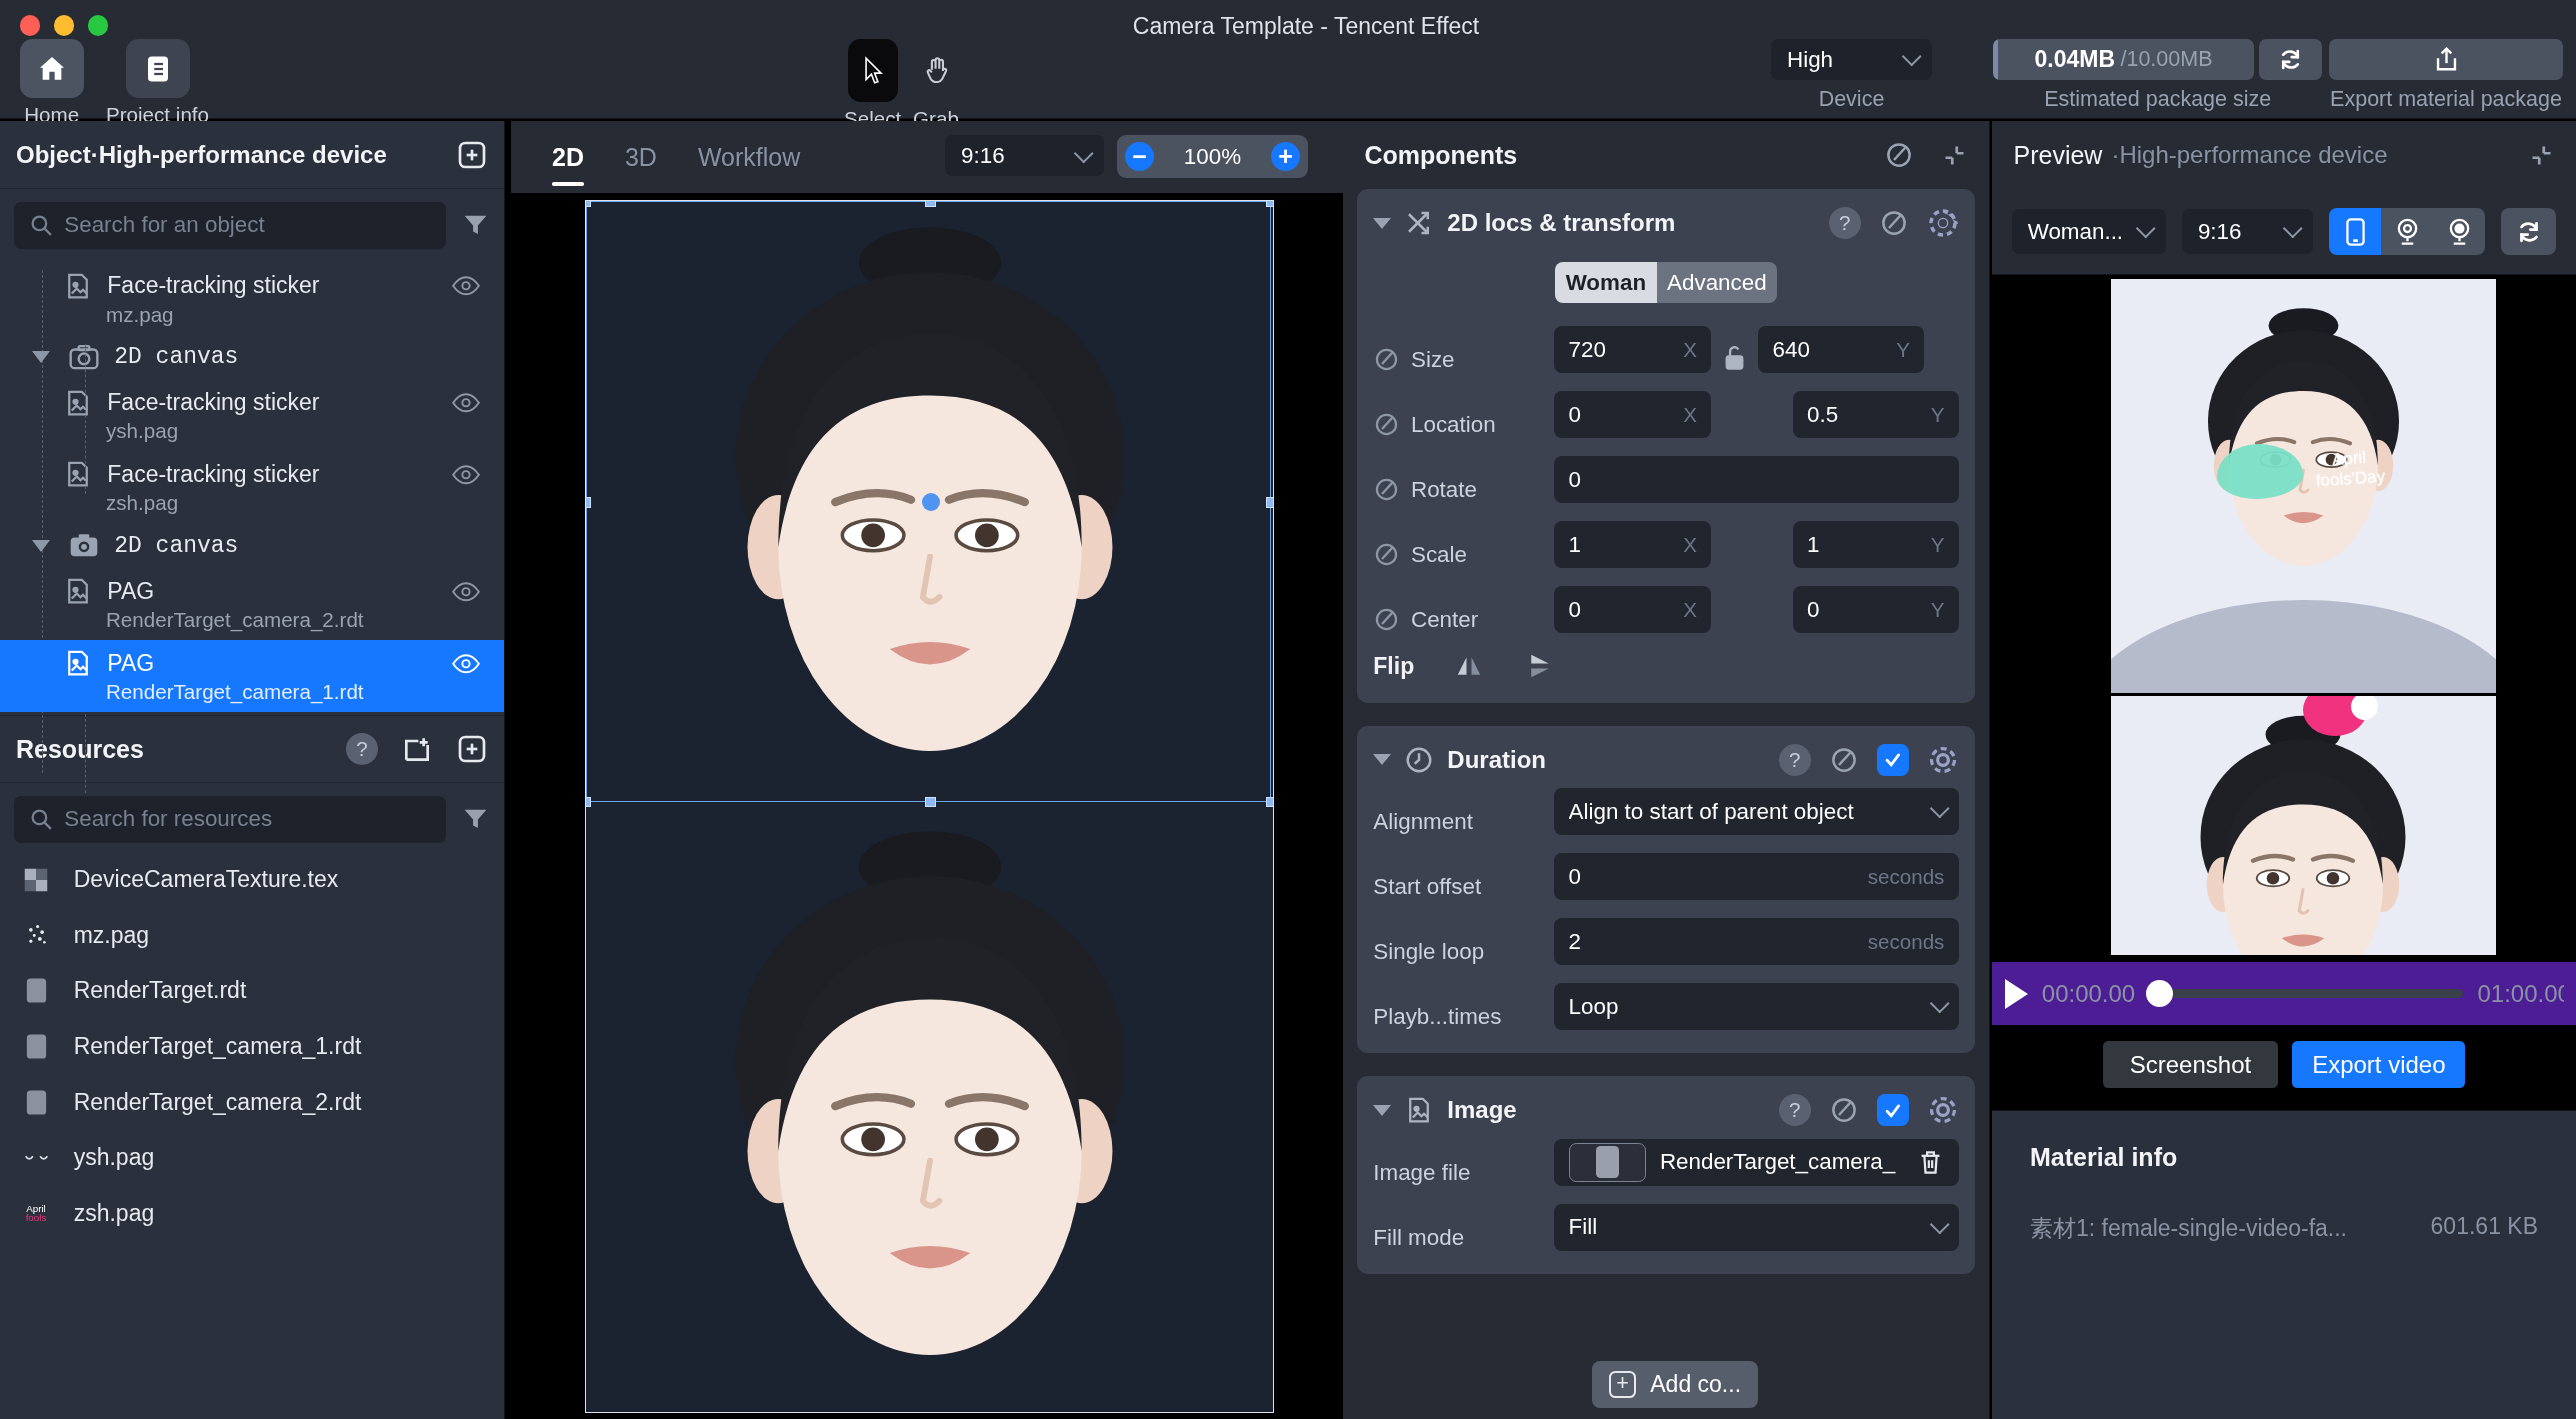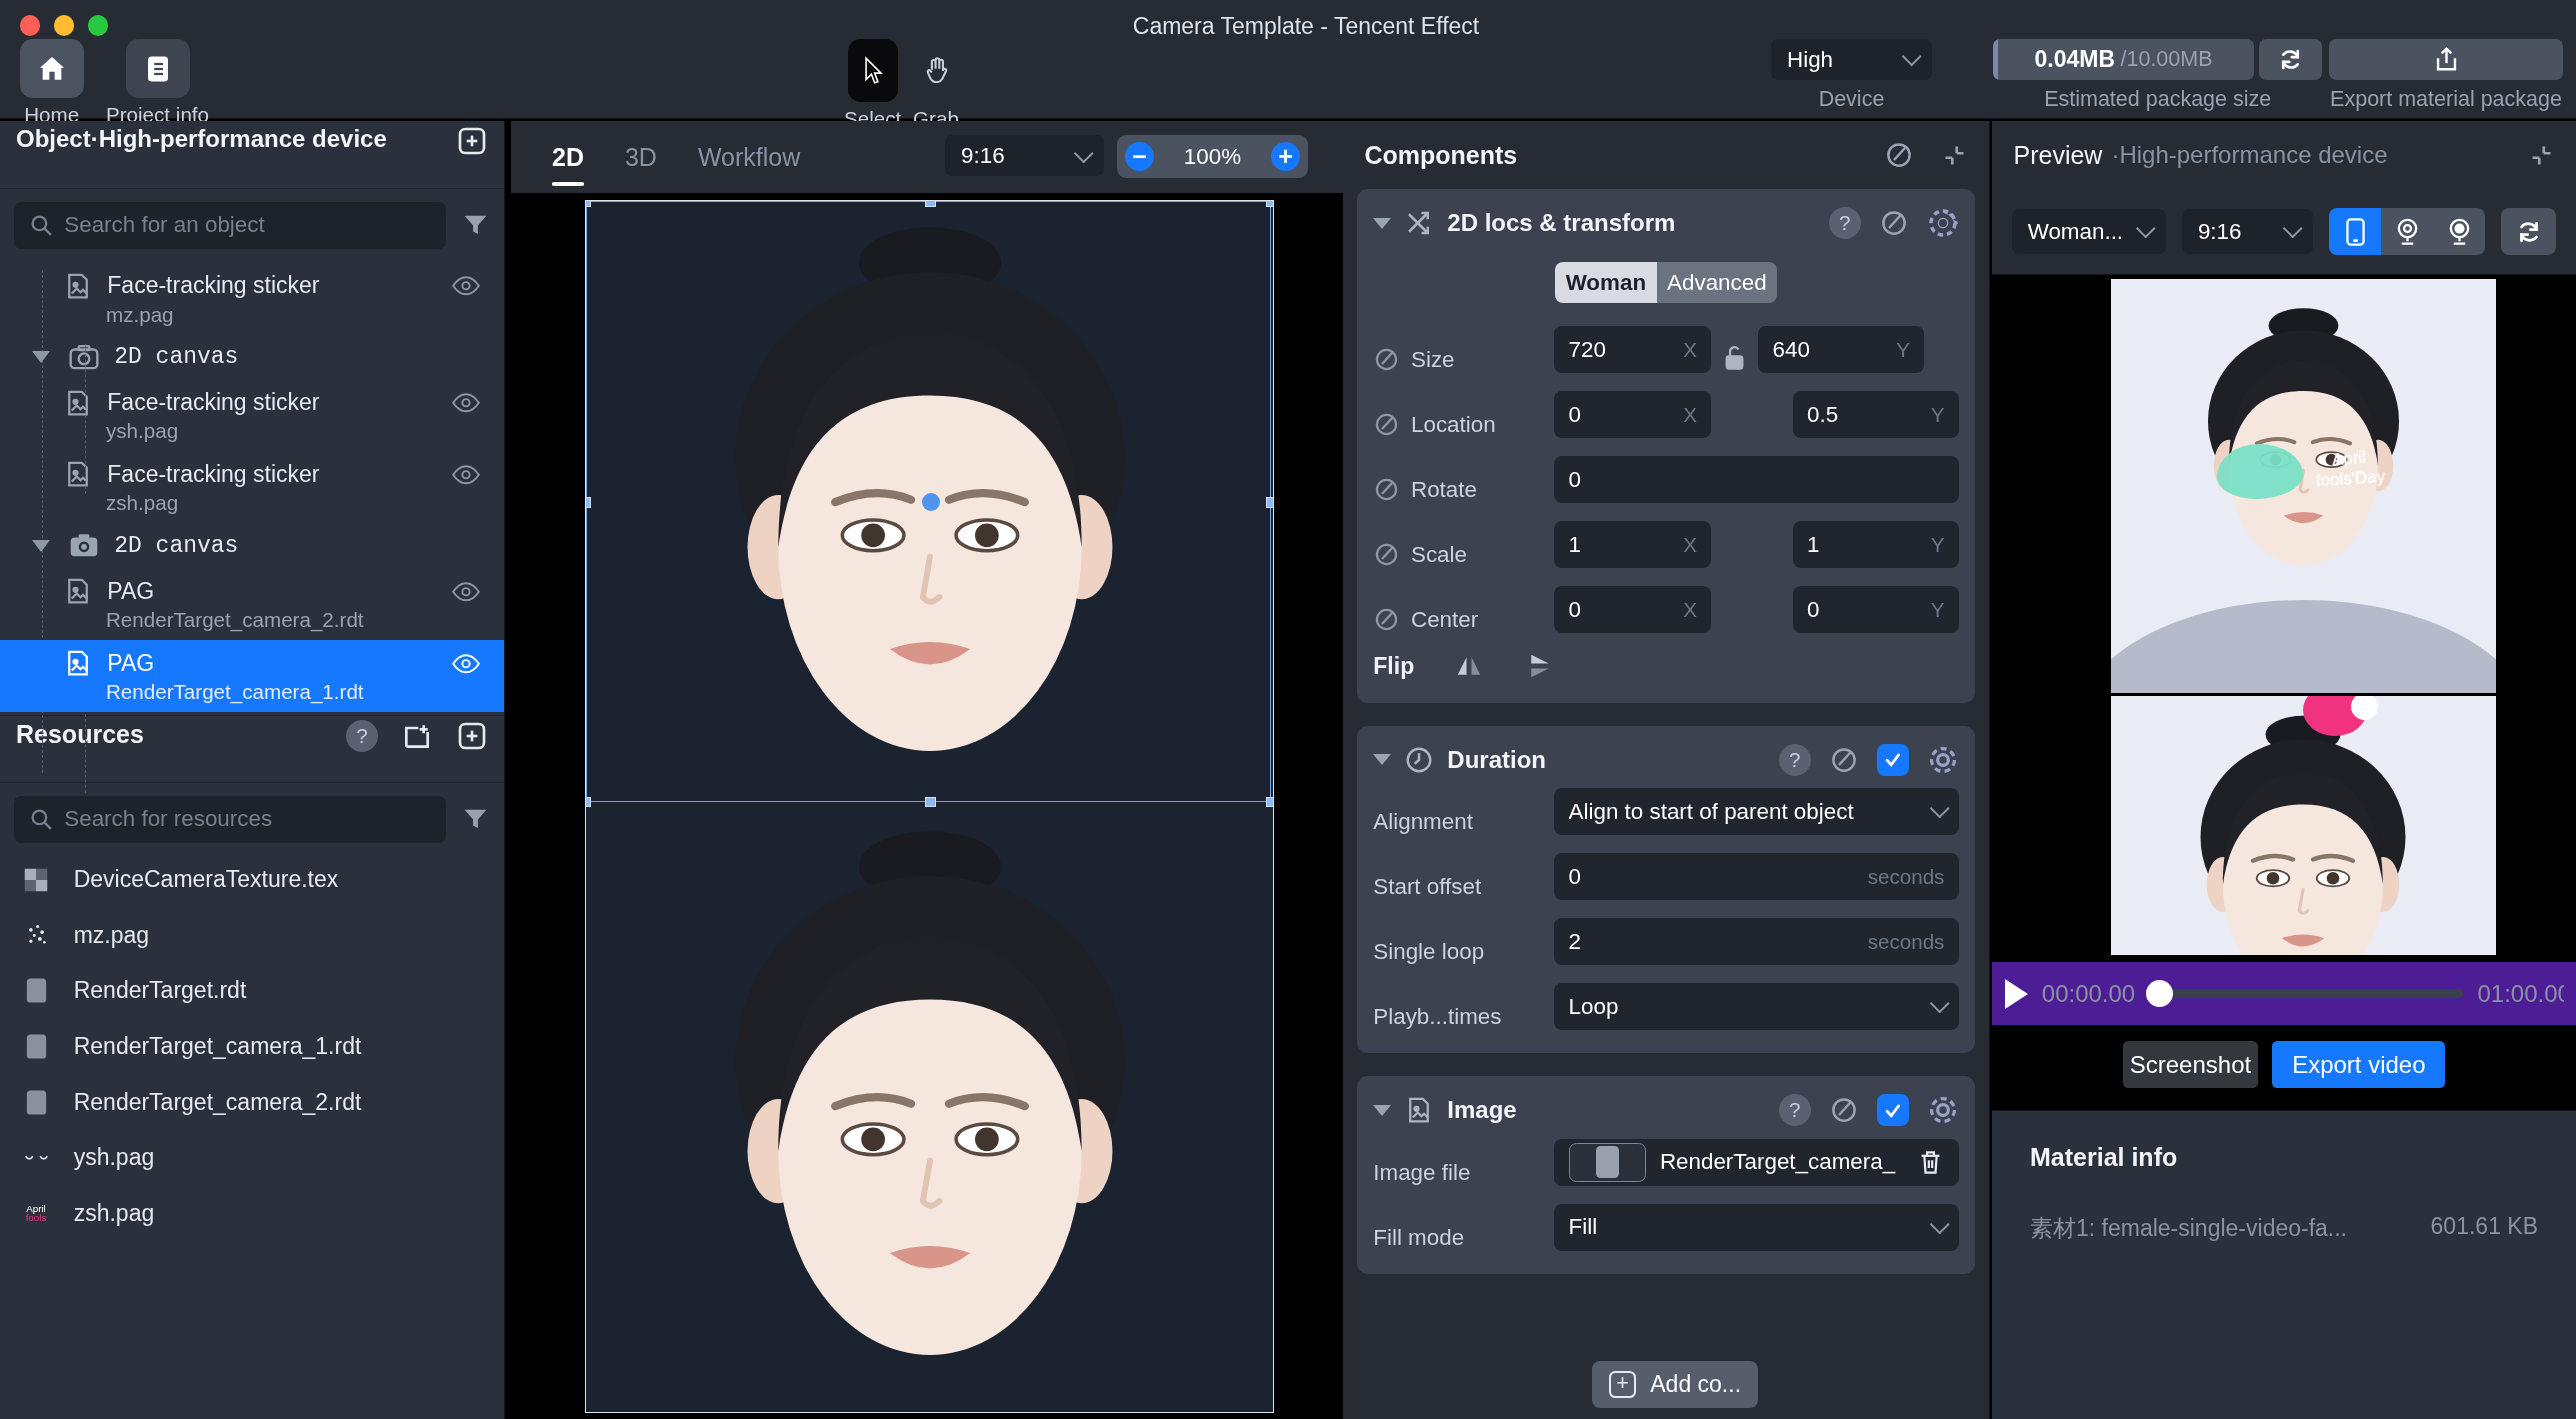--- a/index.html
+++ b/index.html
@@ -32,21 +32,21 @@
   .chip-select .val{color:#fff;font-size:22.4px;white-space:nowrap;}
   .chev{width:14.3px;height:14.3px;border-right:2.7px solid #8e97a6;border-bottom:2.7px solid #8e97a6;transform:rotate(45deg) translateY(-3.6px);flex:none;}
   .tb-right-label{margin-top:7.2px;text-align:center;font-size:21.5px;color:#99a2b0;white-space:nowrap;}
   .pkg-box{position:relative;width:261px;height:41px;background:var(--bg-btn);border-radius:7.2px;display:flex;align-items:center;justify-content:center;gap:5.4px;overflow:hidden;}
   .pkg-box::before{content:"";position:absolute;left:0;top:0;bottom:0;width:4.5px;background:#7d88a6;}
   .sq-btn{width:63px;height:41px;background:var(--bg-btn);border-radius:7.2px;display:flex;align-items:center;justify-content:center;}
   .export-btn{width:234px;height:41px;background:var(--bg-btn);border-radius:7.2px;display:flex;align-items:center;justify-content:center;}
 
   
   .left-panel{position:absolute;left:0;top:121px;width:505px;height:1299px;background:var(--bg-panel);border-right:1.8px solid var(--line);overflow:hidden;}
-  .panel-head{height:68px;display:flex;align-items:flex-start;padding:4px 16px;border-bottom:1.8px solid #20242d;}
+  .panel-head{height:68px;display:flex;align-items:center;padding:12px 16px;border-bottom:1.8px solid #20242d;}
   .panel-head .ttl{font-weight:bold;font-size:24px;color:#f2f4f8;white-space:nowrap;}
   .head-icons{margin-left:auto;display:flex;align-items:center;gap:23px;}
   .search-row{display:flex;align-items:center;gap:14.3px;padding:12.5px 14.3px 9px 14.3px;}
   .search-box{flex:1;height:47px;background:#1d222b;border-radius:7.2px;display:flex;align-items:center;padding:0 14.3px;gap:10.7px;}
   .search-box input{flex:1;background:transparent;border:0;outline:0;color:#22c55e;font-size:22.4px;font-family:inherit;}
   .search-box input::placeholder{color:#78818f;}
   .tree{position:relative;padding:5.4px 0 3.6px 0;}
   .tree::before{content:"";position:absolute;left:42px;top:12.5px;height:503px;border-left:1.8px dashed #596070;}
   .tree::after{content:"";position:absolute;left:85px;top:86px;height:150px;border-left:1.8px dashed #596070;}
   .tree .seg2{position:absolute;left:85px;top:385px;height:150px;border-left:1.8px dashed #596070;}
@@ -135,21 +135,21 @@
   .sticker-teal{position:absolute;width:86px;height:55px;background:#7adfc6;border-radius:48% 52% 55% 45%/60% 55% 45% 40%;opacity:.95;}
   .sticker-text{position:absolute;color:#fff;font-size:17px;line-height:1.15;text-align:center;transform:rotate(-4deg);text-shadow:0 0 1.8px rgba(255,255,255,.6);}
   .pom{position:absolute;width:64px;height:52px;background:#f1327e;border-radius:50%;}
   .pom::after{content:"";position:absolute;right:-10.7px;top:9px;width:27px;height:27px;background:#fff;border-radius:50%;}
   .pv-controls{display:flex;align-items:center;height:63px;padding:0 12.5px;gap:14.3px;background:#4c1d95;}
   .play-tri{width:0;height:0;border-top:15px solid transparent;border-bottom:15px solid transparent;border-left:23px solid #fff;flex:none;}
   .pv-time{font-size:24px;color:#8a93a3;white-space:nowrap;flex:none;}
   .pv-slider{position:relative;flex:1;height:9px;background:#3a4049;border-radius:4.5px;}
   .pv-thumb{position:absolute;left:-3.6px;top:-9px;width:27px;height:27px;border-radius:50%;background:#fff;}
   .pv-actions{display:flex;justify-content:center;gap:14.3px;padding:16px 0 21.5px 0;background:#000;}
-  .btn-dark{height:47px;padding:0 7px;background:#33383f;border-radius:5.4px;color:#fff;font-size:24px;display:flex;align-items:center;}
+  .btn-dark{height:47px;padding:0 27px;background:#33383f;border-radius:5.4px;color:#fff;font-size:24px;display:flex;align-items:center;}
   .btn-blue{height:47px;padding:0 19.7px;background:var(--accent);border-radius:5.4px;color:#fff;font-size:24px;display:flex;align-items:center;}
   .pv-info{background:var(--bg-panel);height:376px;padding:32px 38px;border-top:1.8px solid var(--line);}
   .pv-info .ttl{font-size:25px;font-weight:bold;color:#f2f4f8;}
   .pv-info .row{display:flex;margin-top:41px;color:#8a93a3;font-size:23px;white-space:nowrap;}
   .pv-info .size{margin-left:auto;}
 
   .icon{display:inline-flex;align-items:center;justify-content:center;flex:none;}
   svg{display:block;}
 </style>
 </head>

